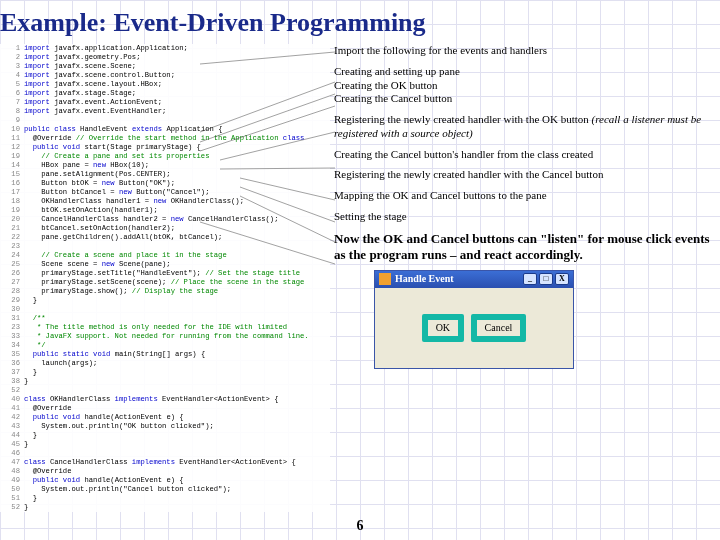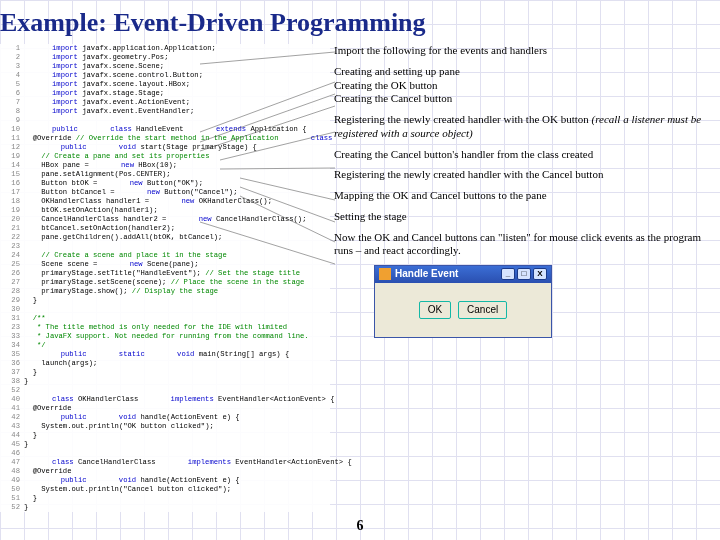--- a/index.html
+++ b/index.html
@@ -24,39 +24,39 @@
   .code {
     width: 330px;
     padding: 0 4px 0 6px;
     background: rgba(255,255,255,0.9);
     font-family: "Courier New", monospace;
     font-size: 7.2px;
     line-height: 1.25;
     color: #000;
     white-space: pre;
   }
-  .code .kw { color: #0000cc; margin-left: 28px; }
+  .code .kw { color: #0000cc; }
   .code .cm { color: #008800; }
   .code .ln { color: #888; display:inline-block; width:14px; text-align:right; margin-right:4px;}
   .ann {
     flex: 1;
     padding: 0 10px 0 4px;
     font-size: 11px;
     line-height: 1.25;
     color: #000;
     font-family: "Times New Roman", serif;
   }
   .ann p { margin-bottom: 7px; }
   .ann em { font-style: italic; }
-  .summary { font-size: 11px; margin-top: 6px; margin-bottom:8px; }
+  .summary { font-size: 13px; margin-top: 6px; margin-bottom:8px;font-weight:bold; }
   .win {
-    width: 178px;
+    width: 200px;
     border: 1px solid #3a55a8;
     background: #ece9d8;
-    font-family: Liberation Sans, sans-serif;
+    font-family: Liberation Serif, serif;
     font-size: 10px;
     margin-left: 40px;
   }
   .titlebar {
     background: linear-gradient(#3b6ed5,#2a4fb0);
     color: #fff;
     padding: 2px 4px;
     display: flex;
     align-items: center;
     font-weight: bold;
@@ -76,24 +76,24 @@
   .coffee {
     width:12px;height:12px;
     background:#f0a030;
     margin-right:4px;
   }
   .winbody { padding:10px; text-align:center; }
   .dbtn {
     display:inline-block;
     padding:2px 8px;
     background:#ece9d8;
-    border:1px solid #14b8a6;
+    border:6px solid #14b8a6;
     border-radius:2px;
     font-size:10px;
-    margin: 8px 2px;
+    margin: 16px 2px;
   }
   .pagenum {
     position:absolute;
     bottom:6px;
     left:50%;
     transform:translateX(-50%);
     font-weight:bold;
     font-size:14px;
   }
   svg.leads {

